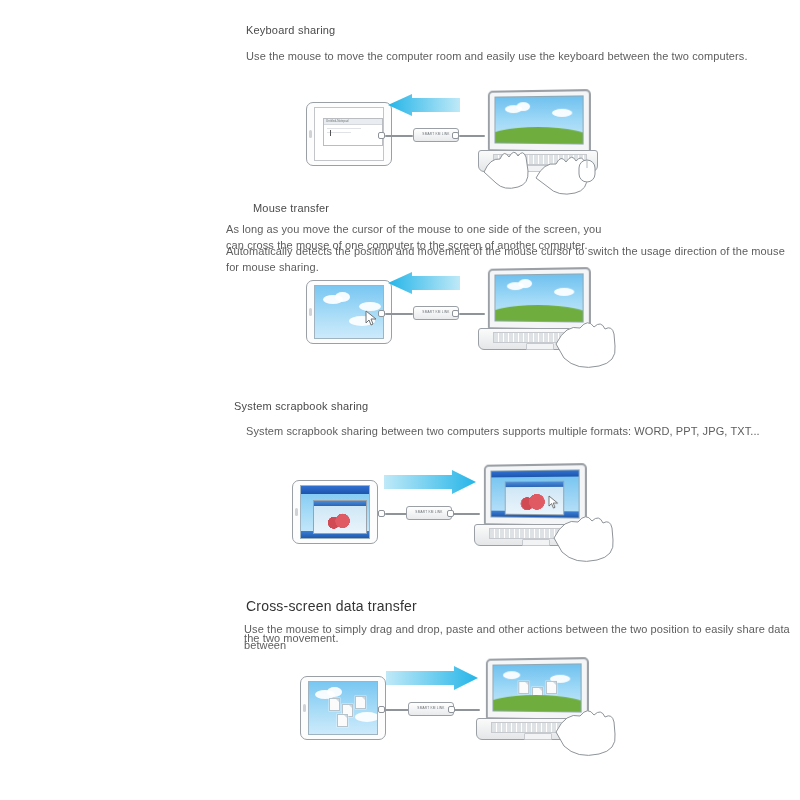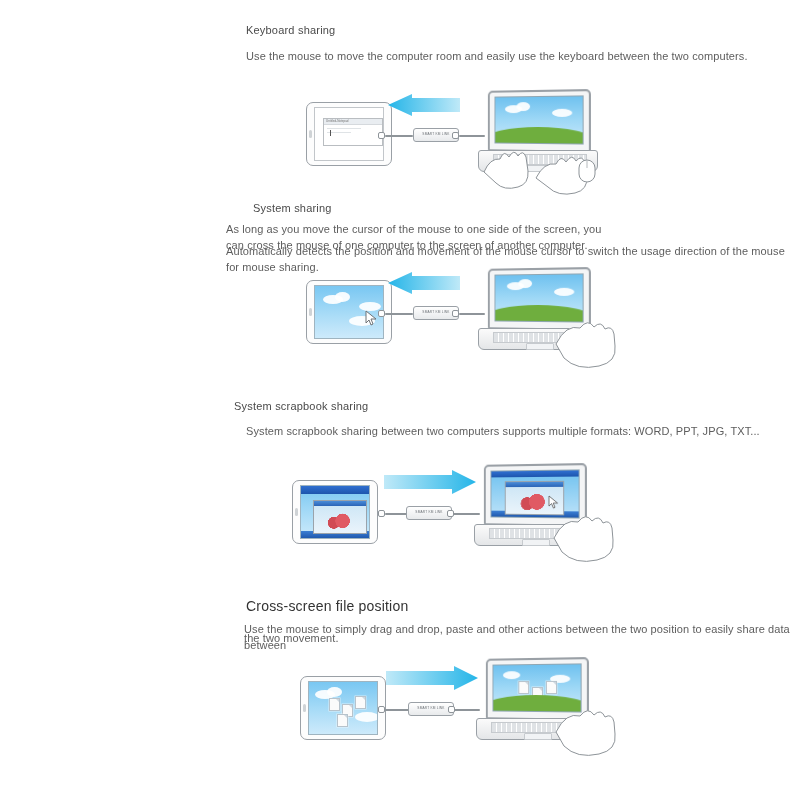--- a/index.html
+++ b/index.html
@@ -303,21 +303,21 @@
       </svg>
 
       <svg class="hand" width="22" height="26" viewBox="0 0 22 26" style="left:528px;top:72px;">
         <rect x="3" y="2" width="16" height="22" rx="8" fill="#fff" stroke="#8d9398" stroke-width="1"></rect>
         <line x1="11" y1="2" x2="11" y2="10" stroke="#b5babd" stroke-width="1"></line>
       </svg>
     </div>
   </div>
 
   <div class="section" style="top:202px;">
-    <div class="sec-title" style="position:absolute;left:205px;top:0;">System sharing</div>
+    <div class="sec-title" style="position:absolute;left:205px;top:0;">Mouse transfer</div>
     <div class="sec-desc" style="position:absolute;left:178px;top:20px;width:392px;">As long as you move the cursor of the mouse to one side of the screen, you can cross the mouse of one computer to the screen of another computer.</div>
     <div class="sec-desc" style="position:absolute;left:178px;top:42px;width:560px;">Automatically detects the position and movement of the mouse cursor to switch the usage direction of the mouse for mouse sharing.</div>
 
     <div class="illus" style="position:absolute;left:0;top:62px;width:800px;height:115px;">
 
       <div class="tablet" style="left:258px;top:16px;">
         <div class="home"></div>
         <div class="screen sky">
           <div class="cloud" style="left:8px;top:9px;width:20px;height:9px;"></div>
           <div class="cloud" style="left:20px;top:6px;width:15px;height:10px;"></div>
@@ -424,21 +424,21 @@
         </div>
       </div>
 
       <svg class="hand" width="70" height="56" viewBox="0 0 70 56" style="left:498px;top:56px;">
         <path d="M8,26 q10,-20 24,-16 q8,-10 14,-1 q7,-7 11,2 q7,-4 9,5 l1,12 q2,16 -16,20 q-22,5 -35,-8 z" fill="#fff" stroke="#8d9398" stroke-width="1"></path>
       </svg>
     </div>
   </div>
 
   <div class="section" style="top:598px;">
-    <div class="sec-title big" style="position:absolute;left:198px;top:0;">Cross-screen file position</div>
+    <div class="sec-title big" style="position:absolute;left:198px;top:0;">Cross-screen data transfer</div>
     <div class="sec-desc" style="position:absolute;left:196px;top:24px;width:570px;">Use the mouse to simply drag and drop, paste and other actions between the two position to easily share data between</div>
     <div class="sec-desc" style="position:absolute;left:196px;top:33px;width:570px;">the two movement.</div>
 
     <div class="illus" style="position:absolute;left:0;top:56px;width:800px;height:120px;">
 
       <div class="tablet" style="left:252px;top:22px;">
         <div class="home"></div>
         <div class="screen sky">
           <div class="cloud" style="left:6px;top:8px;width:20px;height:9px;"></div>
           <div class="cloud" style="left:18px;top:5px;width:15px;height:10px;"></div>

